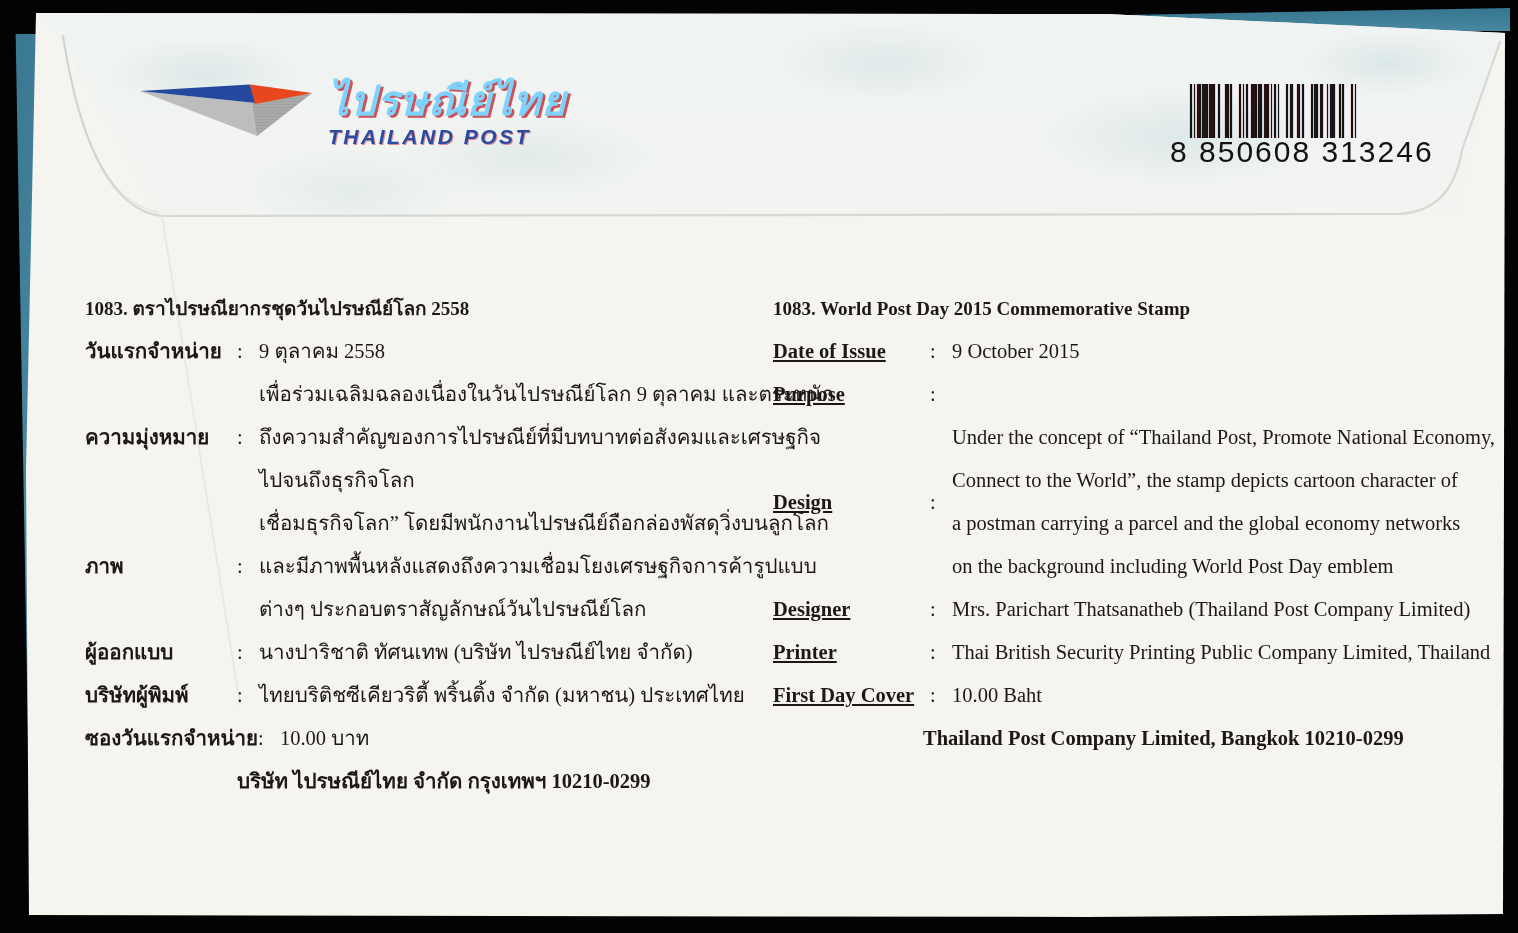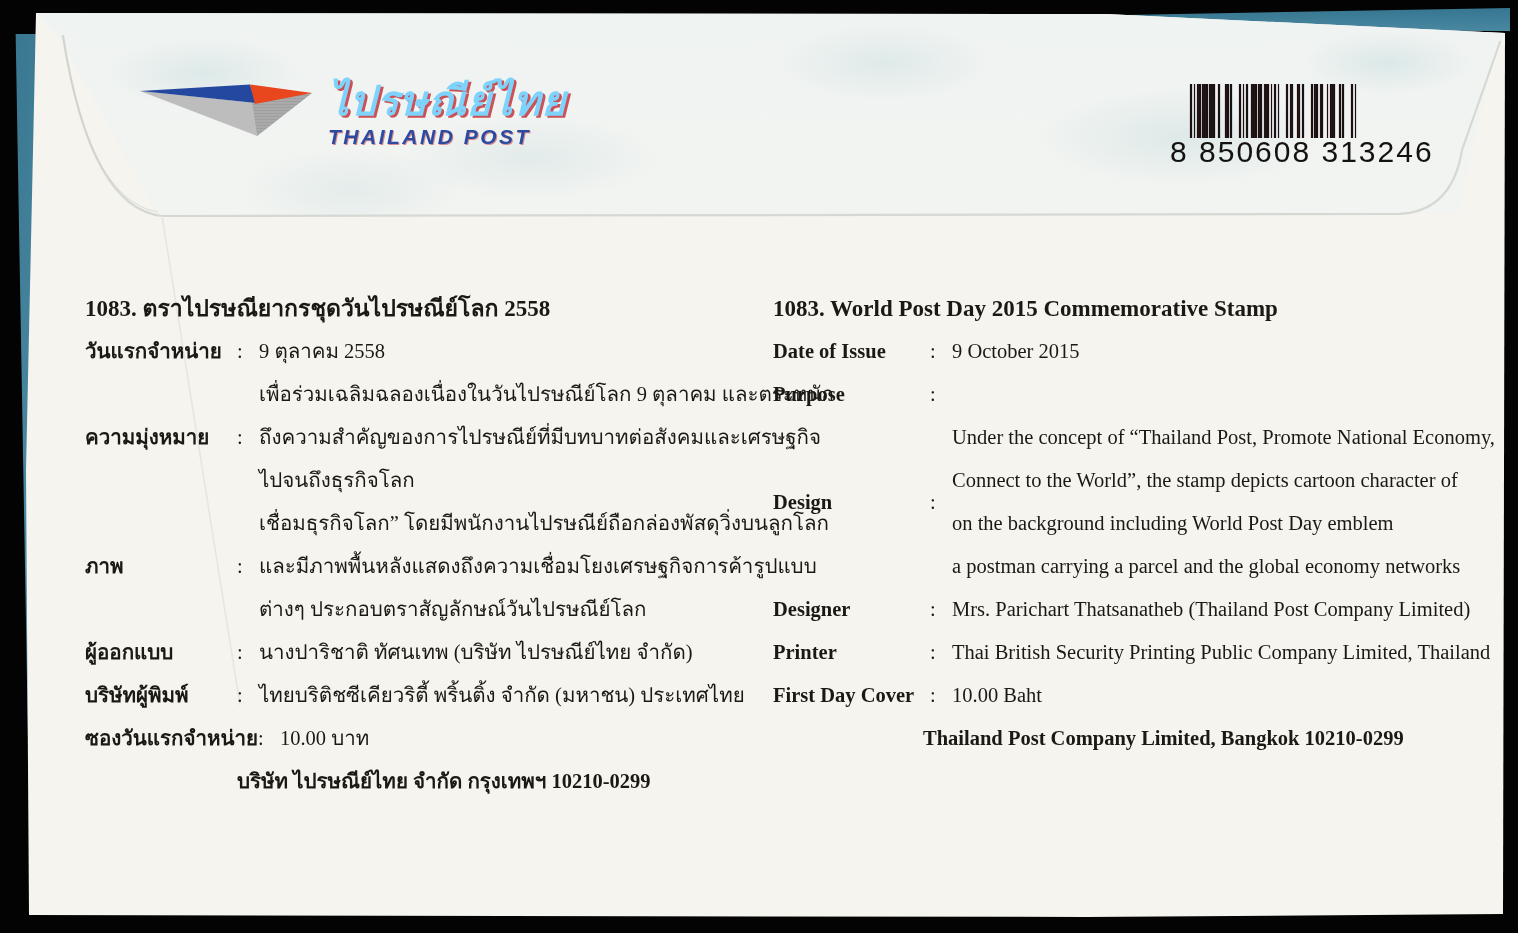--- a/index.html
+++ b/index.html
@@ -61,24 +61,24 @@
   .bc-mod { flex:1 1 0; }
   .bc-mod.on { background:#151312; box-shadow:0.4px 0 0 rgba(40,30,120,.35), -0.4px 0 0 rgba(170,40,40,.35); }
   .bc-digits {
     font-family:"Liberation Sans", sans-serif; font-size:30px; color:#141210;
     letter-spacing:2px; margin-top:-3px; margin-left:-20px; white-space:nowrap;
   }
   
   .col { position:absolute; top:287px; font-size:20.5px; line-height:43px; color:#1c1915; }
   .col-thai { left:85px;  width:690px; }
   .col-eng  { left:773px; width:735px; }
-  .col-title { font-weight:700; font-size:23px; white-space:nowrap; }
+  .col-title { font-weight:700; font-size:19px; white-space:nowrap; }
   .frow { display:flex; align-items:center; }
   .flbl { min-width:152px; font-weight:700; white-space:nowrap; flex:none; }
-  .col-eng .flbl { min-width:157px; }
+  .col-eng .flbl { min-width:157px;text-decoration:underline; }
   .fcolon { width:22px; flex:none; }
   .fval { flex:1; }
   .fval div { white-space:nowrap; }
   .col-footer { font-weight:700; white-space:nowrap; }
   .col-thai .col-footer { margin-left:152px; }
   .col-eng  .col-footer { margin-left:150px; }
 </style>
 </head>
 <body>
 
@@ -288,22 +288,22 @@
     <div class="flbl">Purpose</div>
     <div class="fcolon">:</div>
   </div>
 
   <div class="frow">
     <div class="flbl">Design</div>
     <div class="fcolon">:</div>
     <div class="fval">
       <div>Under the concept of “Thailand Post, Promote National Economy,</div>
       <div>Connect to the World”, the stamp depicts cartoon character of</div>
+      <div>a postman carrying a parcel and the global economy networks</div>
       <div>on the background including World Post Day emblem</div>
-      <div>a postman carrying a parcel and the global economy networks</div>
     </div>
   </div>
 
   <div class="frow">
     <div class="flbl">Designer</div>
     <div class="fcolon">:</div>
     <div class="fval">
         <div>Mrs. Parichart Thatsanatheb (Thailand Post Company Limited)</div>
       </div>
   </div>

